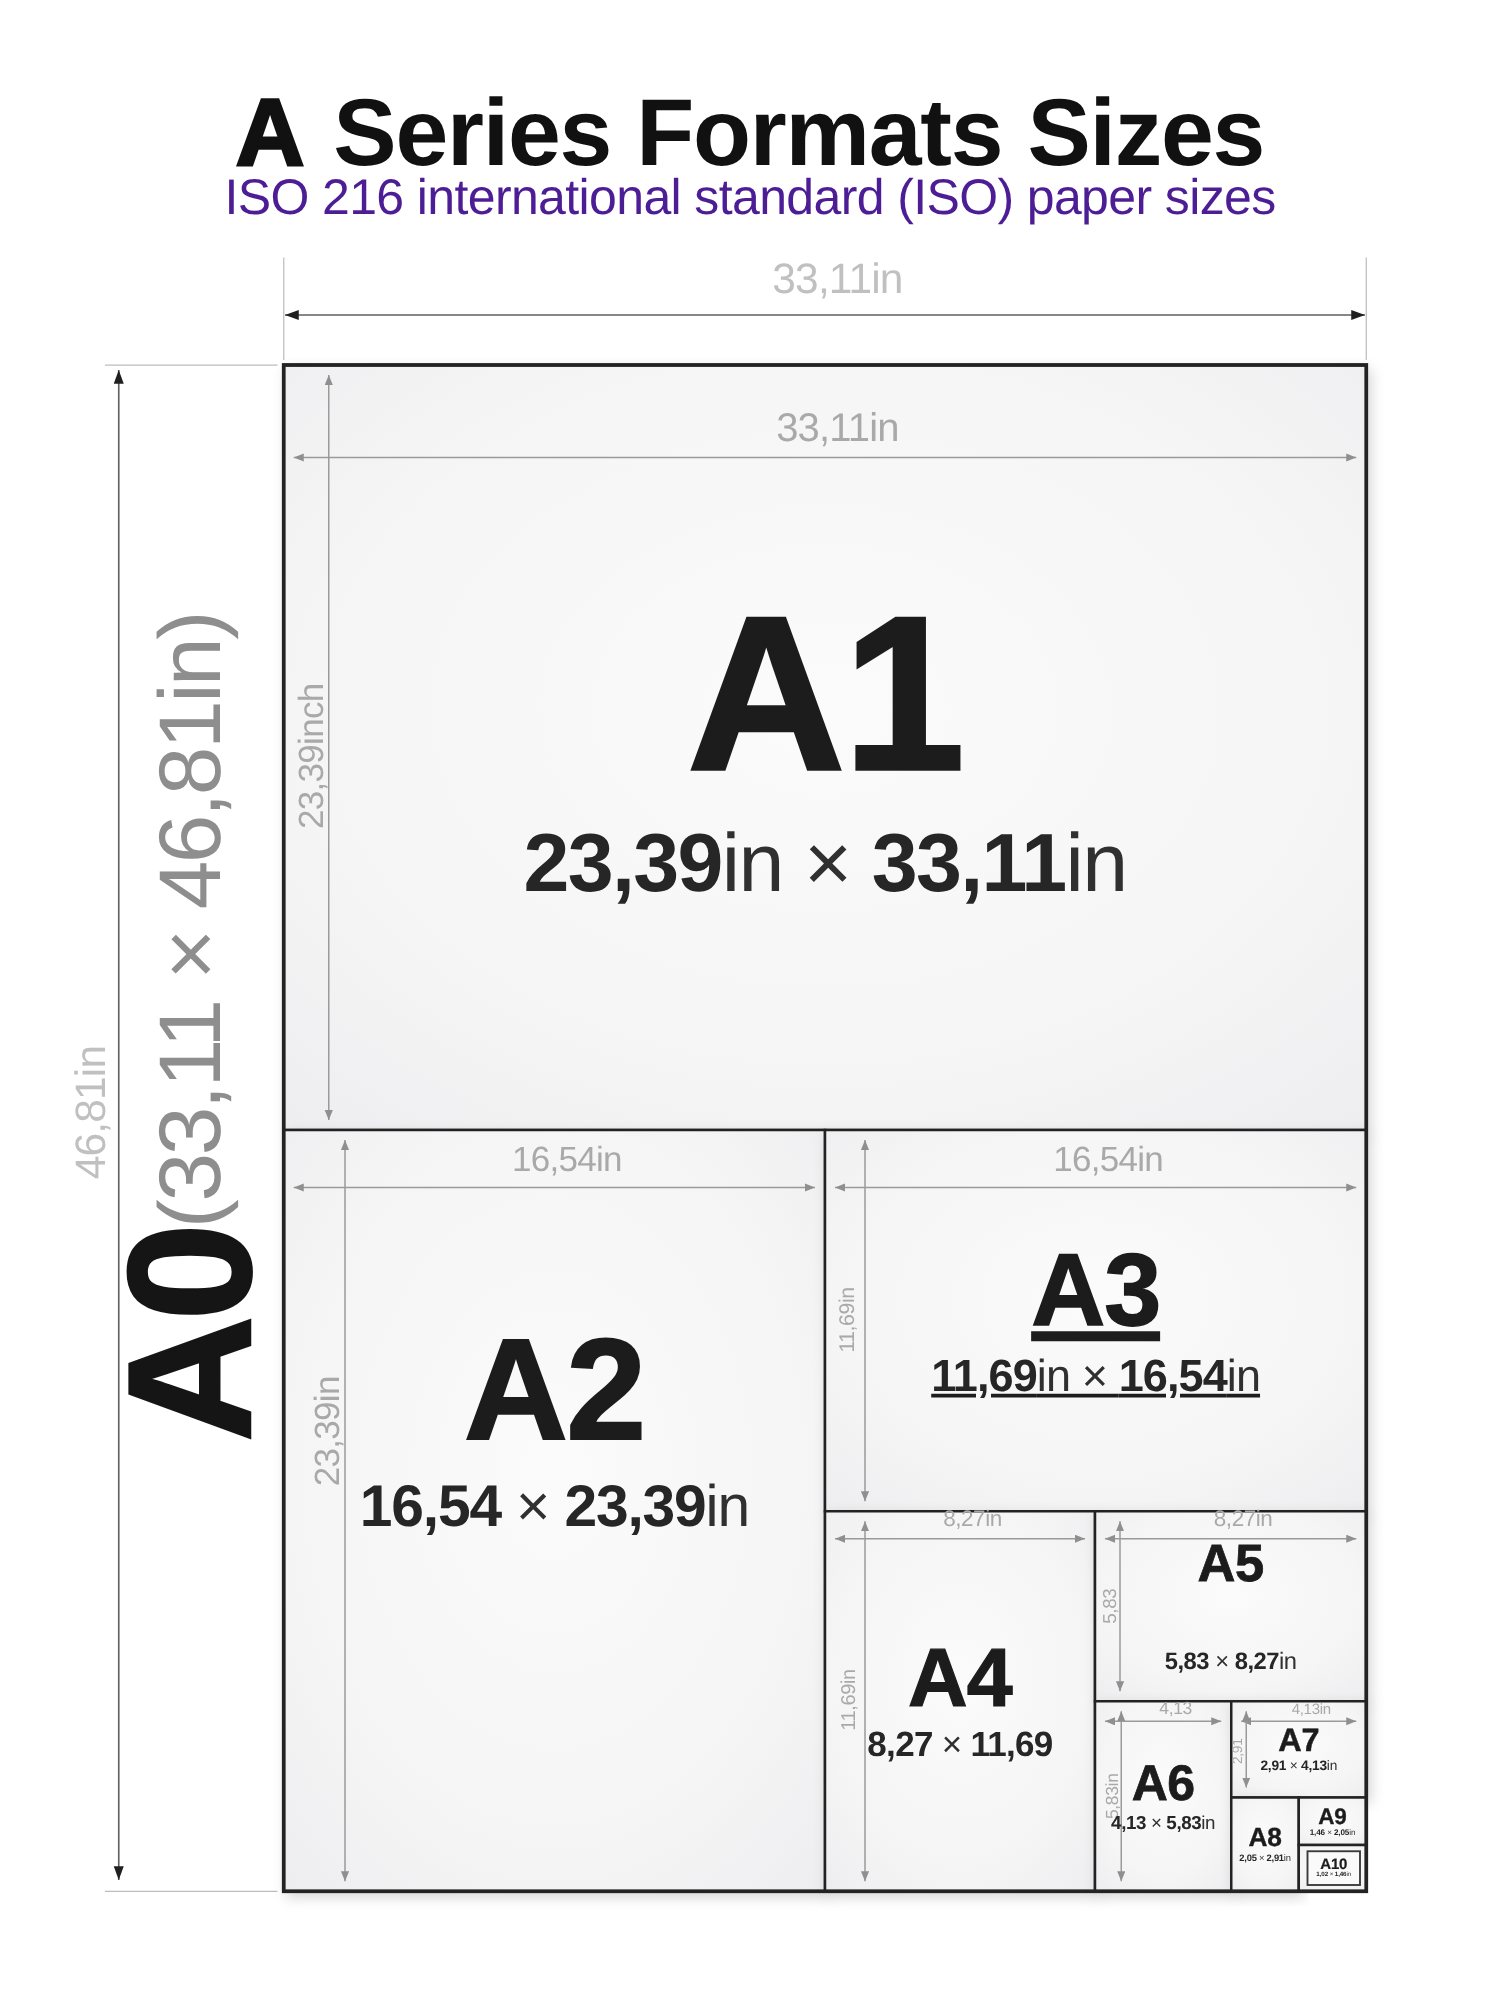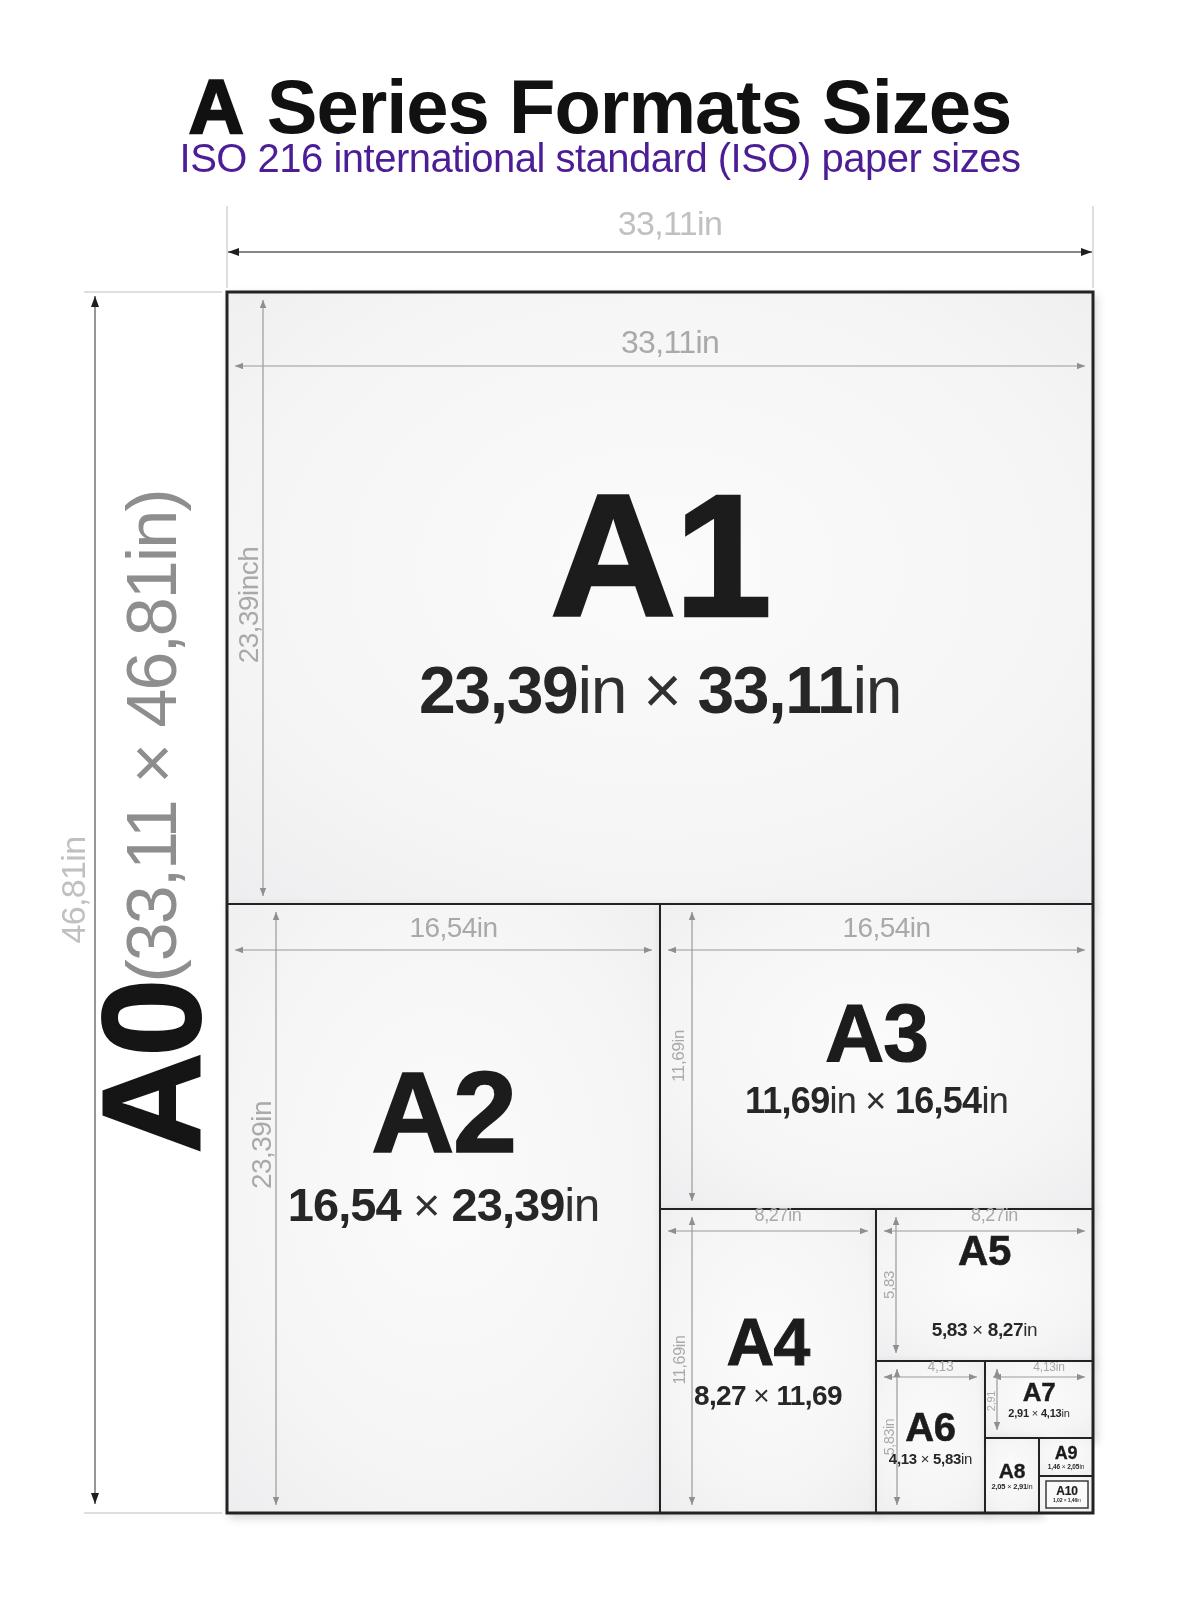--- a/index.html
+++ b/index.html
@@ -157,21 +157,21 @@
 <div class="fmt" style="left:227px;top:292px;width:866px;height:612px;">
   <div class="fmt-name" style="font-size:175px;">A1</div>
   <div class="fmt-dims" style="font-size:66px;margin-top:10px;"><span class="n">23,39</span><span class="u">in × </span><span class="n">33,11</span><span class="u">in</span></div>
 </div>
 
 <div class="fmt" style="left:227px;top:904px;width:433px;height:609px;padding-bottom:130px;box-sizing:border-box;">
   <div class="fmt-name" style="font-size:115px;">A2</div>
   <div class="fmt-dims" style="font-size:47px;margin-top:8px;"><span class="n">16,54</span><span class="u"> × </span><span class="n">23,39</span><span class="u">in</span></div>
 </div>
 
-<div class="fmt" style="left:660px;top:904px;width:433px;height:305px;">
+<div class="fmt" style="left:660px;top:904px;width:433px;height:305px;text-decoration:underline;">
   <div class="fmt-name" style="font-size:82px;">A3</div>
   <div class="fmt-dims" style="font-size:36px;margin-top:6px;"><span class="n">11,69</span><span class="u">in × </span><span class="n">16,54</span><span class="u">in</span></div>
 </div>
 
 <div class="fmt" style="left:660px;top:1209px;width:216px;height:304px;">
   <div class="fmt-name" style="font-size:66px;">A4</div>
   <div class="fmt-dims" style="font-size:28px;margin-top:5px;"><span class="n">8,27</span><span class="u"> × </span><span class="n">11,69</span></div>
 </div>
 
 <div class="fmt" style="left:876px;top:1209px;width:217px;height:152px;gap:44px;">

